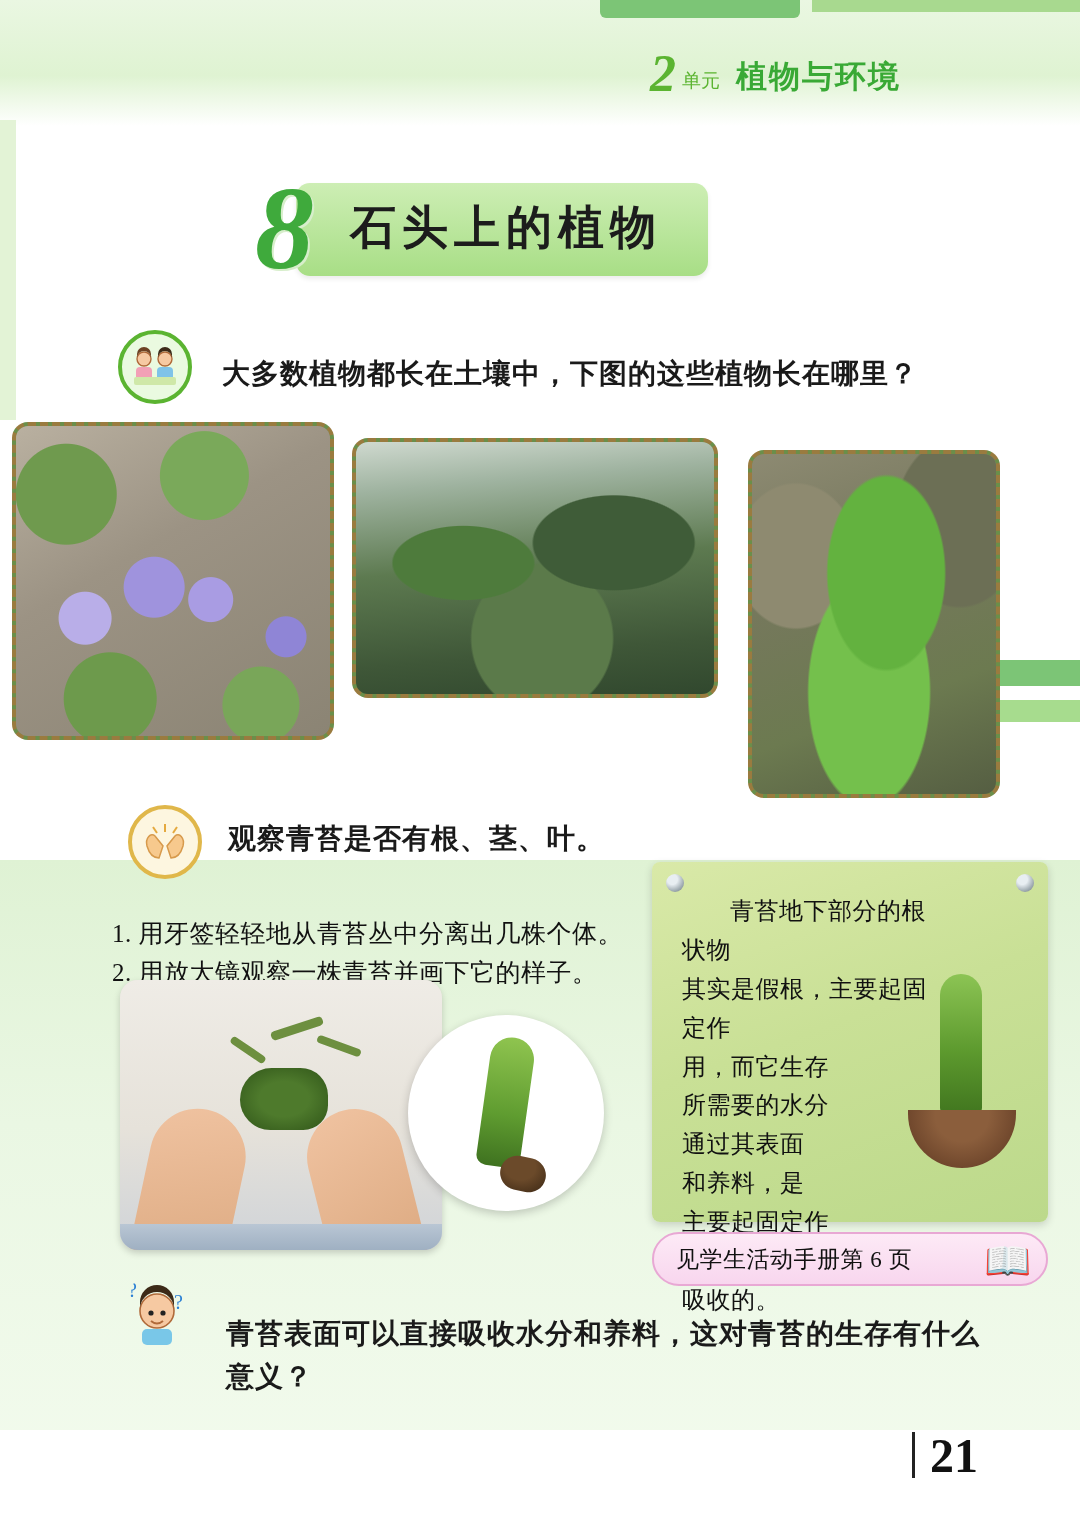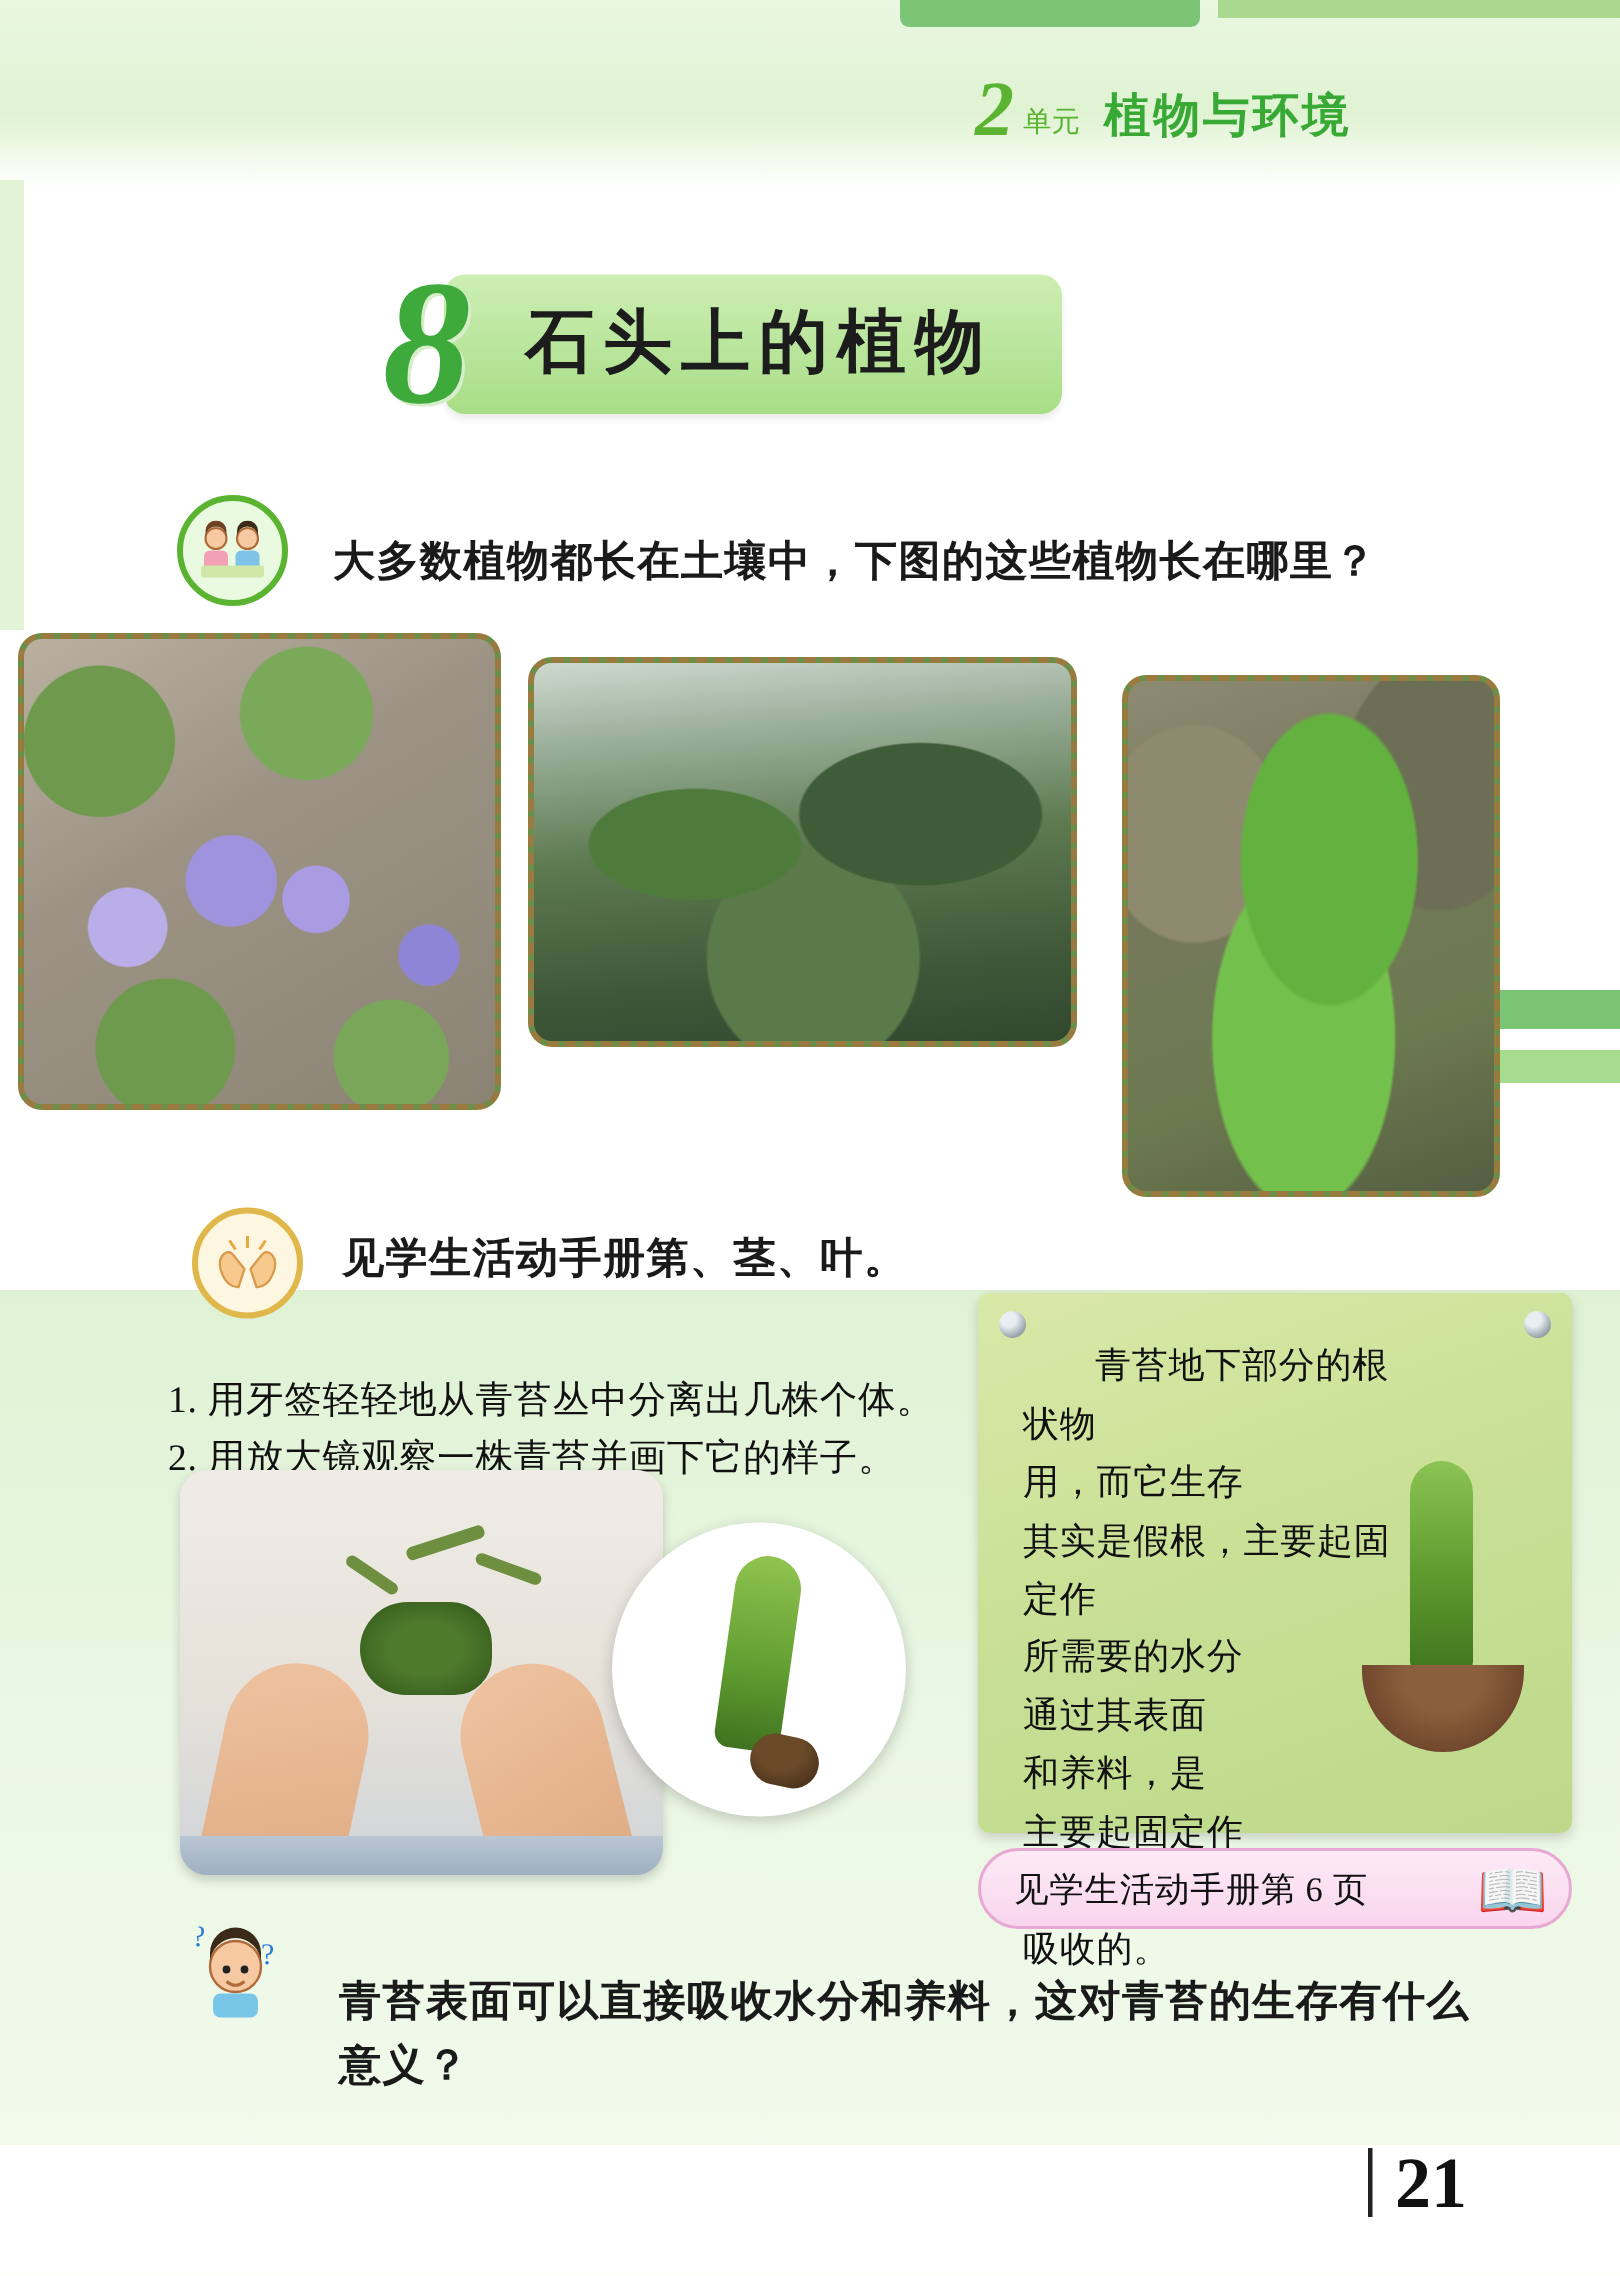--- a/index.html
+++ b/index.html
@@ -460,21 +460,21 @@
 
 <div class="icon-badge hands">
   <svg width="48" height="44" viewBox="0 0 48 44">
     <path d="M6 26 C4 18 10 12 14 16 L22 26 L18 38 C12 38 8 33 6 26 Z" fill="#f7c98d" stroke="#d79a4c" stroke-width="1.5"></path>
     <path d="M42 26 C44 18 38 12 34 16 L26 26 L30 38 C36 38 40 33 42 26 Z" fill="#f7c98d" stroke="#d79a4c" stroke-width="1.5"></path>
     <line x1="24" y1="4" x2="24" y2="12" stroke="#e5a93f" stroke-width="2"></line>
     <line x1="12" y1="7" x2="16" y2="13" stroke="#e5a93f" stroke-width="2"></line>
     <line x1="36" y1="7" x2="32" y2="13" stroke="#e5a93f" stroke-width="2"></line>
   </svg>
 </div>
-<div class="activity-headline">见学生活动手册第、茎、叶。</div>
+<div class="activity-headline">观察青苔是否有根、茎、叶。</div>
 
 <div class="steps">
   <div class="step">1. 用牙签轻轻地从青苔丛中分离出几株个体。</div>
   <div class="step">2. 用放大镜观察一株青苔并画下它的样子。</div>
 </div>
 
 <div class="activity-photo">
   <div class="ap-bg"></div>
   <div class="ap-bit b1"></div>
   <div class="ap-bit b2"></div>
@@ -488,22 +488,22 @@
 <div class="magnifier">
   <div class="mag-plant"></div>
   <div class="mag-root"></div>
 </div>
 
 <div class="info-card">
   <div class="screw tl"></div>
   <div class="screw tr"></div>
   <div class="info-text">
     <div><span class="indent"></span><span>青苔地下部分的根状物</span></div>
+    <div>其实是假根，主要起固定作</div>
     <div>用，而它生存</div>
-    <div>其实是假根，主要起固定作</div>
     <div>所需要的水分</div>
     <div>通过其表面</div>
     <div>和养料，是</div>
     <div>主要起固定作</div>
     <div>叶状结构直接</div>
     <div>吸收的。</div>
   </div>
   <div class="info-plant">
     <div class="ip-stem"></div>
     <div class="ip-soil"></div>

